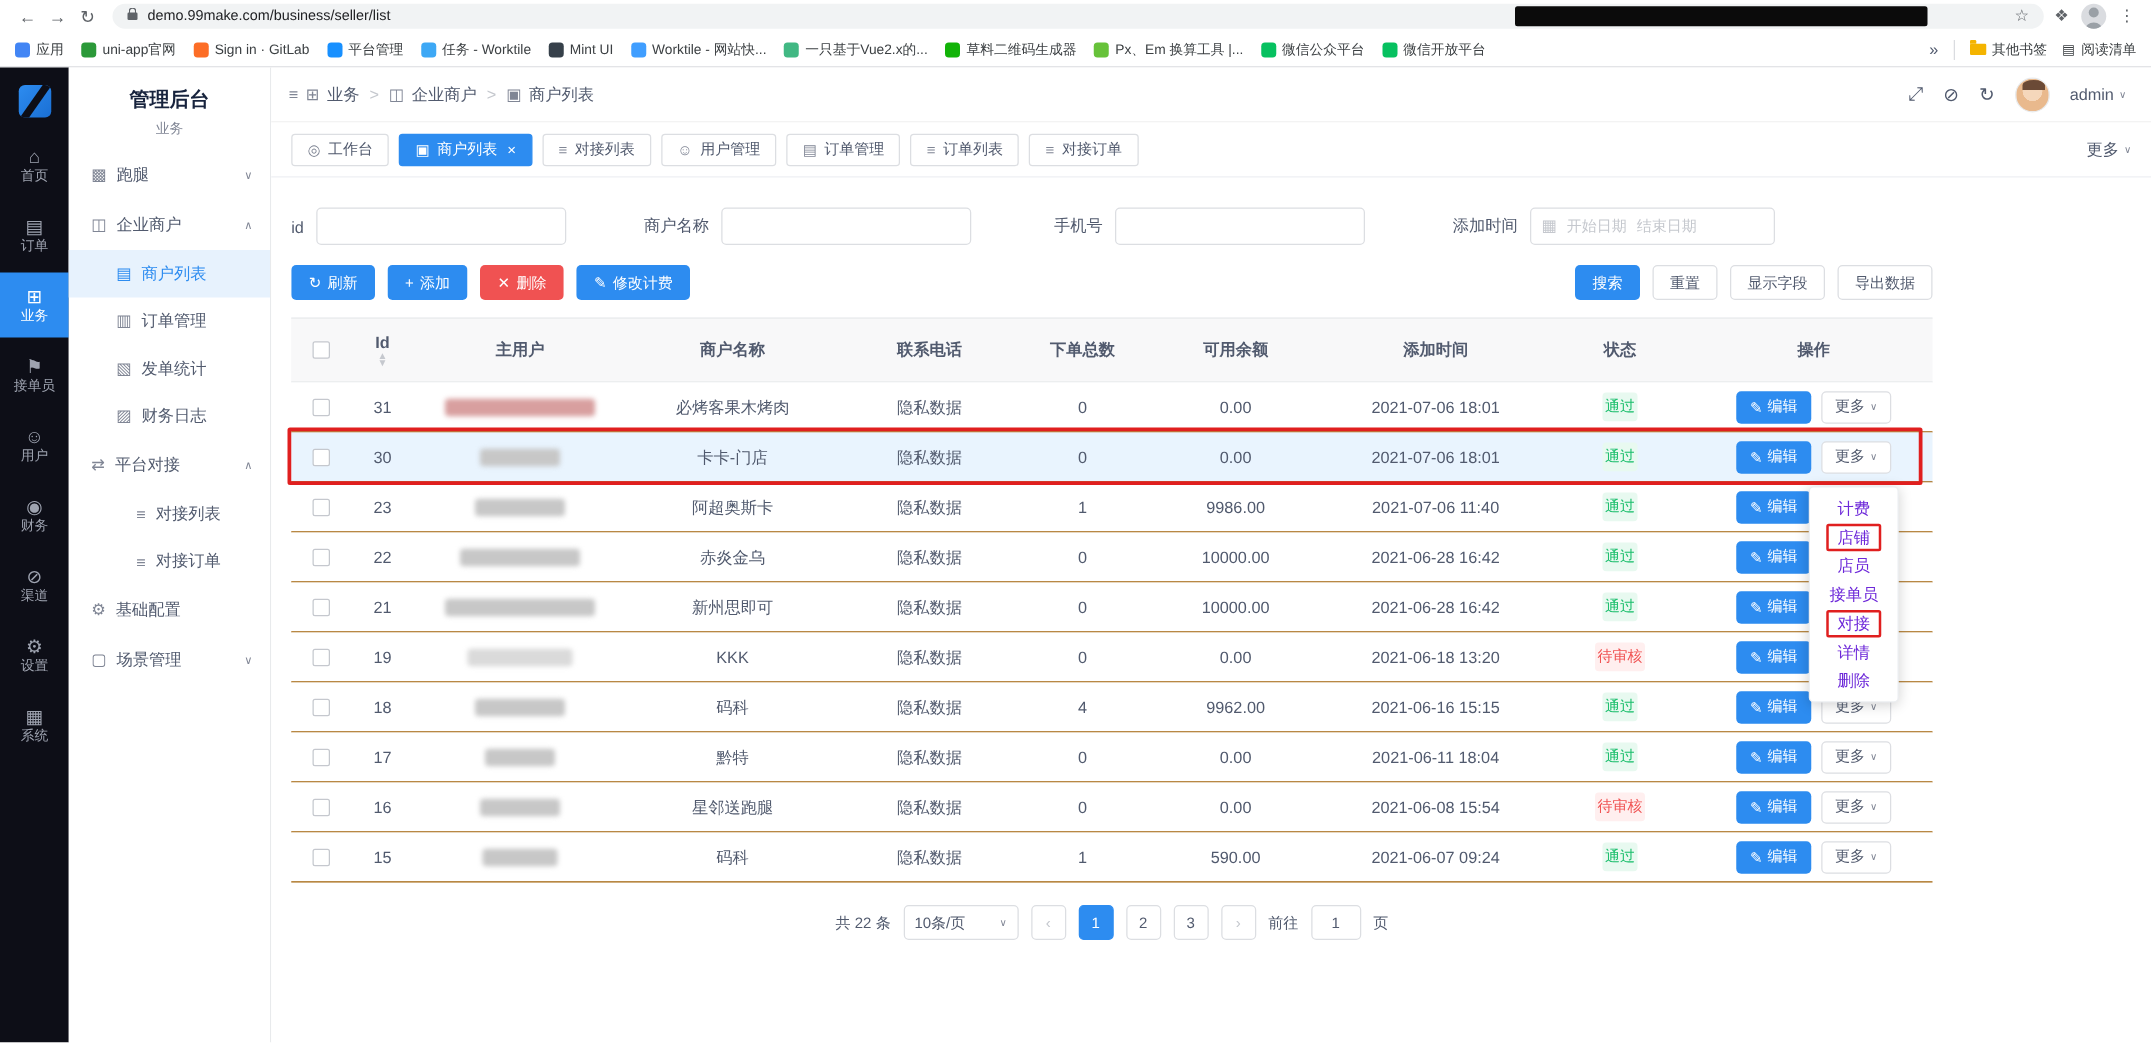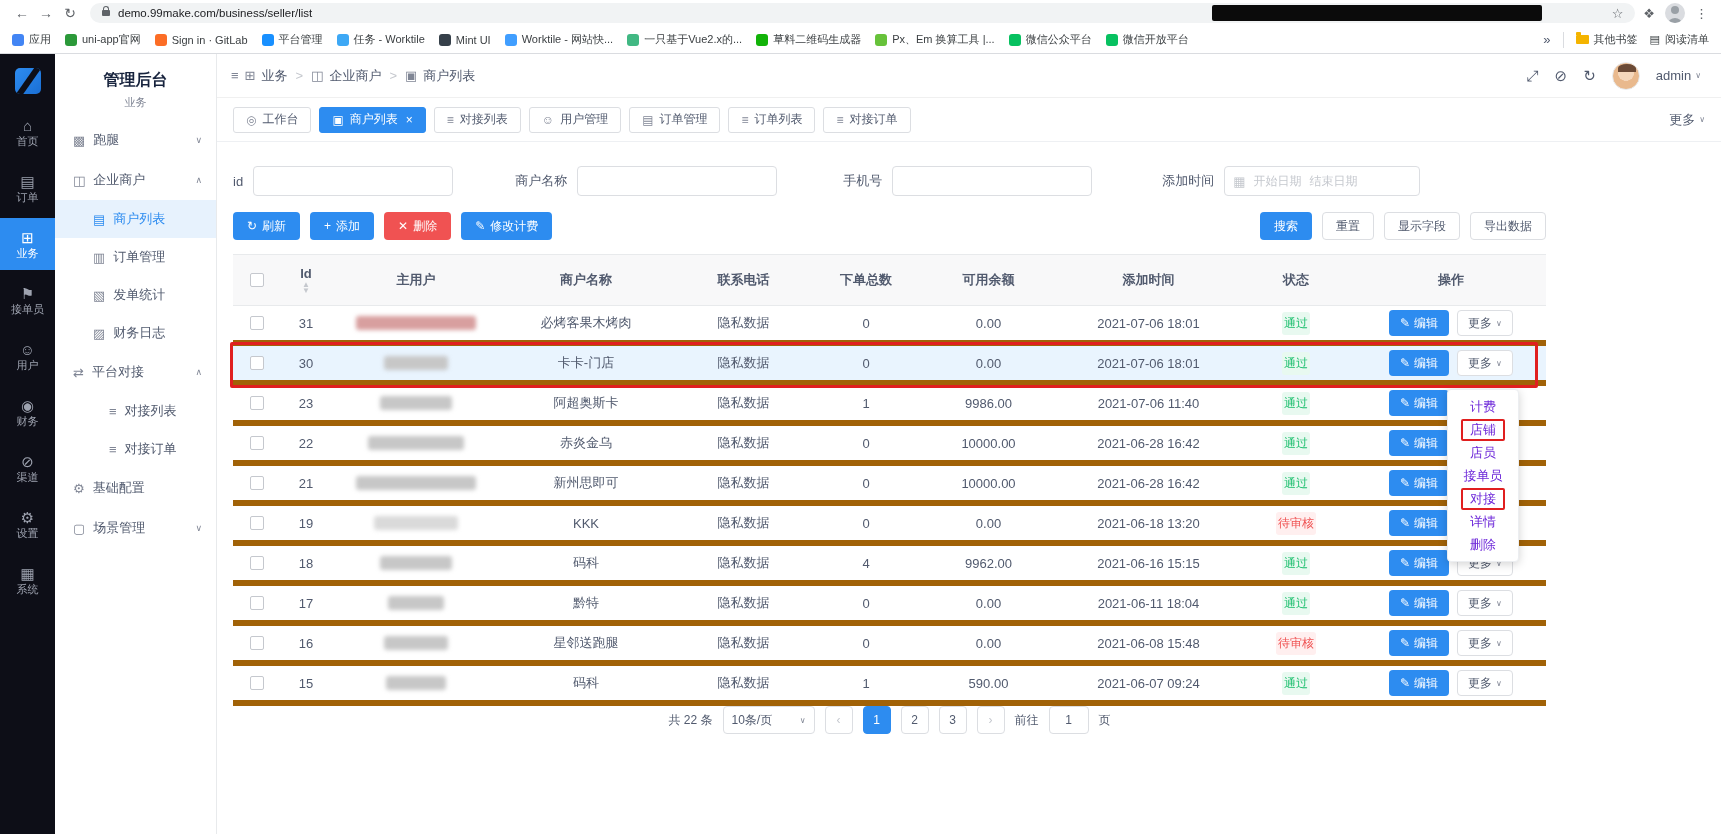--- a/index.html
+++ b/index.html
@@ -94,21 +94,21 @@
   .btn-blue{background:#2d8cf0;color:#fff;}
   .btn-red{background:#f05252;color:#fff;}
   .btn-plain{background:#fff;border-color:#dcdee2;color:#515a6e;}
   .tb-left{display:flex;gap:10px;}
   .tb-right{margin-left:auto;display:flex;gap:10px;}
 
   
   .table-wrap{position:relative;width:1313px;margin-top:14px;}
   .tr,.thr{display:flex;align-items:stretch;}
   .thr{height:52px;background:#f8f8f9;border-top:1px solid #e8eaec;border-bottom:1px solid #e8eaec;font-weight:bold;}
-  .tr{height:40px;border-bottom:6px solid #a16207;background:#fff;}
+  .tr{height:40px;border-bottom:1px solid #a16207;background:#fff;}
   .tr.sel{background:#e9f4fe;}
   .td,.th{display:flex;align-items:center;justify-content:center;font-size:13px;color:#515a6e;overflow:hidden;}
   .th{font-size:13px;}
   .c-check{width:48px;flex:0 0 auto;}
   .c-id{width:50px;flex:0 0 auto;}
   .c-user{width:170px;flex:0 0 auto;}
   .c-name{width:170px;flex:0 0 auto;}
   .c-phone{width:145px;flex:0 0 auto;}
   .c-orders{width:100px;flex:0 0 auto;}
   .c-balance{width:145px;flex:0 0 auto;}
@@ -131,21 +131,21 @@
 
   
   .dropdown{position:absolute;left:1214px;top:135px;width:72px;background:#fff;border:1px solid #eceef1;border-radius:4px;box-shadow:0 2px 10px rgba(0,0,0,0.18);padding:5px 0;z-index:30;}
   .dd-item{height:23px;display:flex;align-items:center;justify-content:center;font-size:13px;color:#6d28d9;cursor:pointer;}
   .dd-annot{border:2px solid #e01f1f;padding:0 7px;border-radius:2px;}
 
   
   .annot-row{position:absolute;left:-3px;top:88px;width:1308px;height:46px;border:3px solid #e01f1f;border-radius:2px;z-index:40;pointer-events:none;}
 
   
-  .pagebar{display:flex;align-items:center;justify-content:center;gap:10px;width:1313px;font-size:12px;color:#515a6e;}
+  .pagebar{display:flex;align-items:center;justify-content:center;gap:10px;margin-top:18px;width:1313px;font-size:12px;color:#515a6e;}
   .psel{width:92px;height:28px;border:1px solid #dcdee2;border-radius:4px;display:flex;align-items:center;justify-content:space-between;padding:0 8px;background:#fff;cursor:pointer;}
   .pbtn{min-width:28px;height:28px;border:1px solid #dcdee2;border-radius:4px;background:#fff;display:flex;align-items:center;justify-content:center;color:#515a6e;cursor:pointer;}
   .pbtn.arrow{color:#c5c8ce;}
   .pbtn.cur{background:#2d8cf0;border-color:#2d8cf0;color:#fff;}
   .goto-input{width:40px;height:28px;border:1px solid #dcdee2;border-radius:4px;text-align:center;font-size:12px;color:#515a6e;outline:none;}
 </style>
 </head>
 <body>
 
 <div class="addr-row">
@@ -687,21 +687,21 @@
               <span class="cb"></span>
             </div>
           <div class="td c-id">16</div>
           <div class="td c-user">
               <span class="redact" style="width:64px"></span>
             </div>
           <div class="td c-name">星邻送跑腿</div>
           <div class="td c-phone">隐私数据</div>
           <div class="td c-orders">0</div>
           <div class="td c-balance">0.00</div>
-          <div class="td c-time">2021-06-08 15:48</div>
+          <div class="td c-time">2021-06-08 15:54</div>
           <div class="td c-status">
               <span class="badge pend">待审核</span>
             </div>
           <div class="td c-ops">
             <button class="btn-edit">
                 <span class="bic">✎</span>
                 <span>编辑</span>
               </button>
             <button class="btn-more">
                 <span>更多</span>

